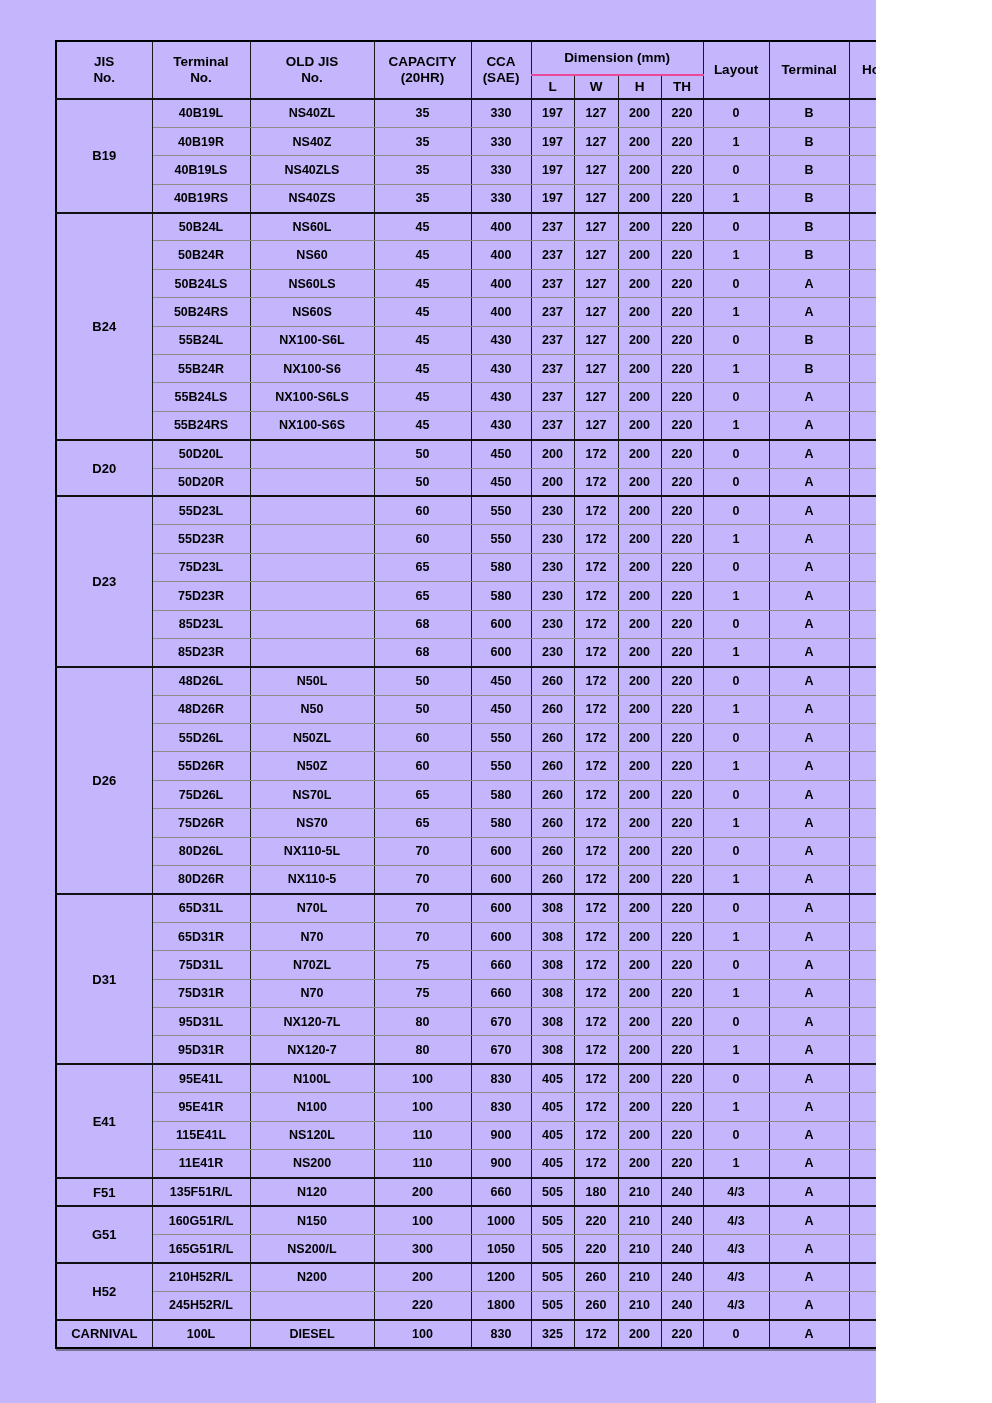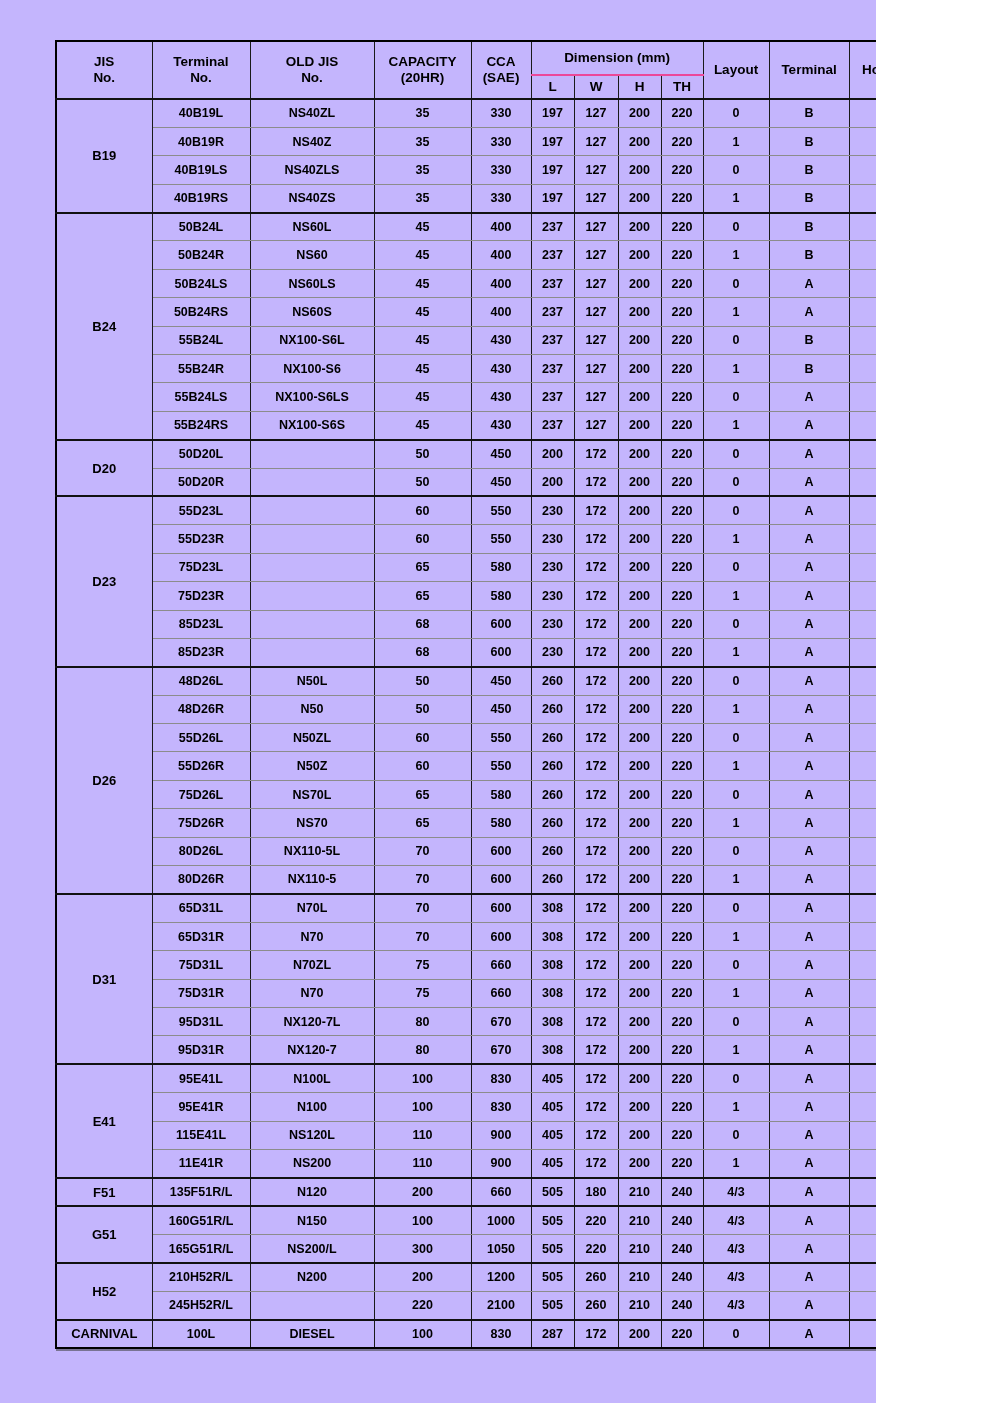--- a/index.html
+++ b/index.html
@@ -649,36 +649,36 @@
           <td>210</td>
           <td>240</td>
           <td>4/3</td>
           <td>A</td>
           <td></td>
         </tr>
         <tr>
           <td>245H52R/L</td>
           <td></td>
           <td>220</td>
-          <td>2100</td>
+          <td>1800</td>
           <td>505</td>
           <td>260</td>
           <td>210</td>
           <td>240</td>
           <td>4/3</td>
           <td>A</td>
           <td></td>
         </tr>
         <tr class="group-start">
           <td rowspan="1" class="jis">CARNIVAL</td>
           <td>100L</td>
           <td>DIESEL</td>
           <td>100</td>
           <td>830</td>
-          <td>287</td>
+          <td>325</td>
           <td>172</td>
           <td>200</td>
           <td>220</td>
           <td>0</td>
           <td>A</td>
           <td>B1</td>
         </tr>
       </tbody>
   </table>
 </div>

